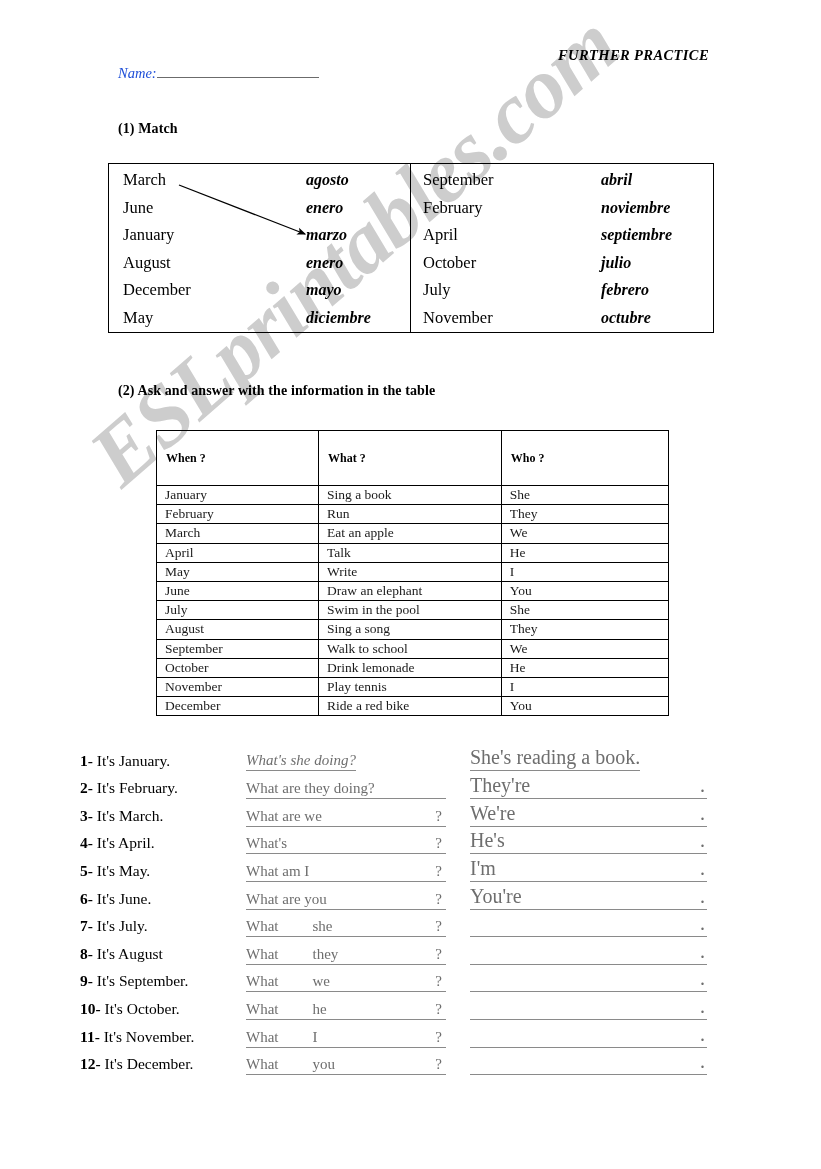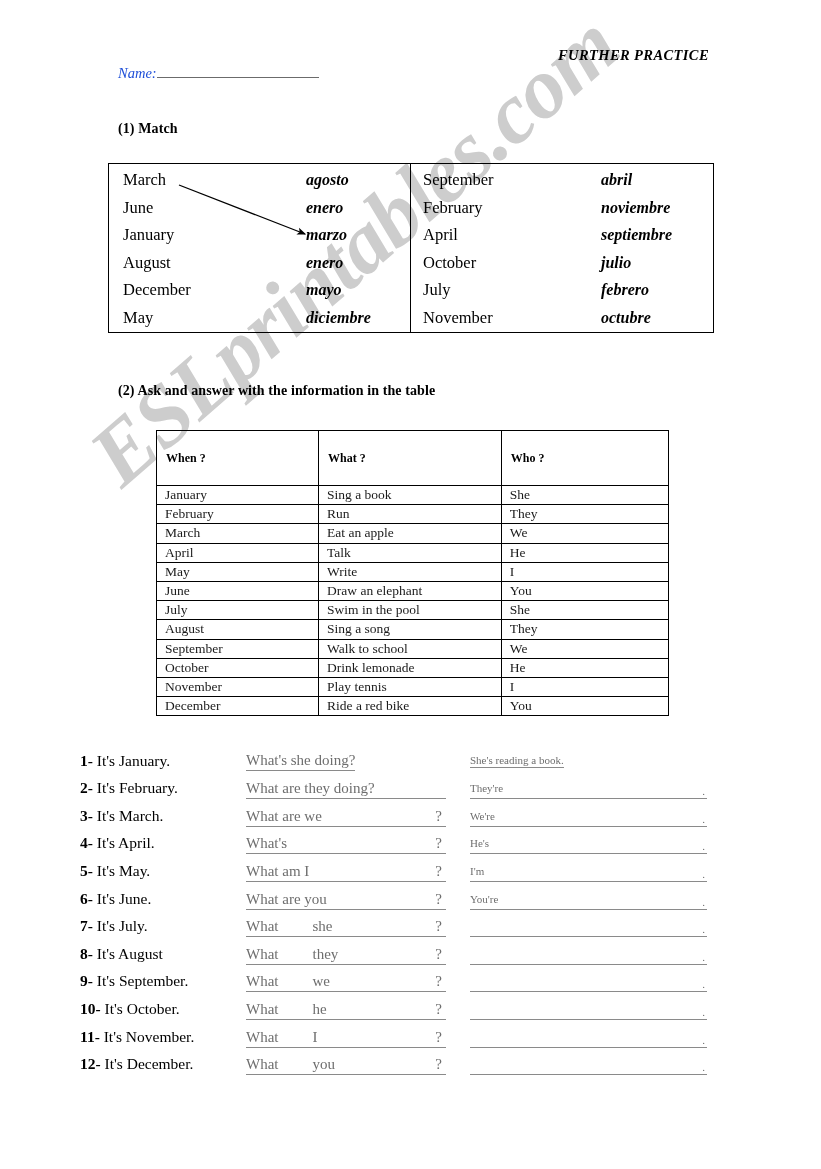--- a/index.html
+++ b/index.html
@@ -202,42 +202,43 @@
     font-size: 15px;
     display: flex;
     align-items: flex-end;
     padding-bottom: 1px;
     box-sizing: border-box;
     margin-right: 24px;
   }
   .ex-q.tight {
     border-bottom: none;
     width: 200px;
+    font-style: italic;
   }
   .ex-q.tight .q-text {
     border-bottom: 1.1px solid #8a8a8a;
     padding-bottom: 1px;
   }
   .q-text { white-space: nowrap; }
   .q-word { }
   .q-gap { display: inline-block; width: 34px; }
   .q-mark {
     position: absolute;
     right: 4px;
     bottom: 1px;
   }
   .ex-a {
     width: 237px;
     position: relative;
     border-bottom: 1.1px solid #8a8a8a;
     height: 20px;
     color: #6e6e6e;
-    font-size: 11px;
+    font-size: 20px;
     display: flex;
-    align-items: center;
+    align-items: flex-end;
     padding-bottom: 1px;
     box-sizing: border-box;
   }
   .ex-a.tight { border-bottom: none; }
   .ex-a.tight .a-text {
     border-bottom: 1.1px solid #8a8a8a;
     padding-bottom: 1px;
   }
   .a-text { white-space: nowrap; }
   .a-dot {

